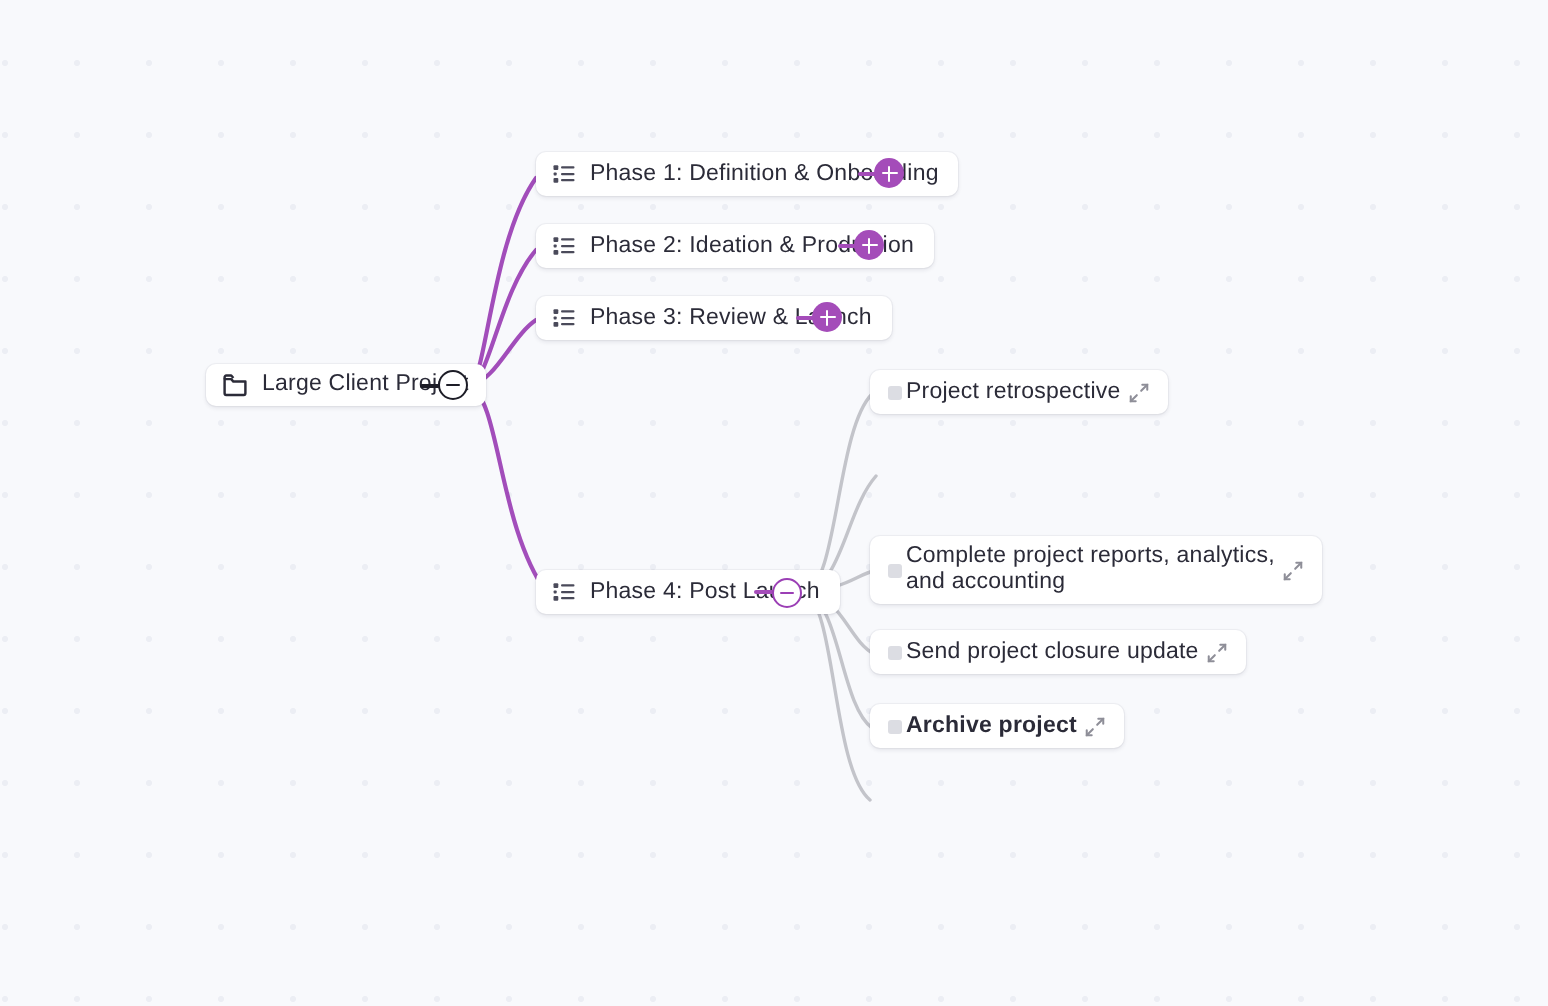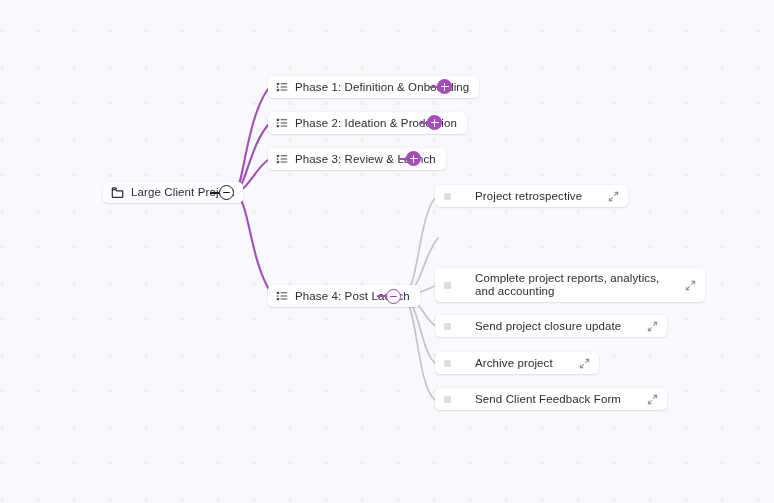--- a/index.html
+++ b/index.html
@@ -66,21 +66,21 @@
   
   .node-phase {
     height: 22px;
     padding: 0 10px 0 8px;
     gap: 7px;
   }
 
   
   .node-leaf {
     padding: 0 9px 0 9px;
-    gap: 24px;
+    gap: 2px;
     min-height: 22px;
   }
   .node-leaf.single { height: 22px; }
   .node-leaf.double { height: 34px; }
   .node-leaf .label { flex: 1 1 auto; }
 
   
   .icon { flex: 0 0 auto; display: block; }
 
   .folder-icon { width: 13px; height: 13px; }
@@ -301,39 +301,27 @@
     <svg class="expand-icon" viewBox="0 0 16 16">
       <g stroke="#4a4a5a" stroke-width="1.5" stroke-linecap="round" fill="none">
         <path d="M9.6 6.4 L14 2"></path>
         <path d="M10.4 2 L14 2 L14 5.6"></path>
         <path d="M6.4 9.6 L2 14"></path>
         <path d="M2 10.4 L2 14 L5.6 14"></path>
       </g>
     </svg>
   </div>
 
-  <div class="node node-leaf single" style="left:435px; top:352px;">
+  <div class="node node-leaf single" style="left:435px; top:352px;font-weight:bold;">
     <span class="sq-icon"></span>
     <span class="label">Archive project</span>
     <svg class="expand-icon" viewBox="0 0 16 16">
       <g stroke="#4a4a5a" stroke-width="1.5" stroke-linecap="round" fill="none">
         <path d="M9.6 6.4 L14 2"></path>
         <path d="M10.4 2 L14 2 L14 5.6"></path>
         <path d="M6.4 9.6 L2 14"></path>
         <path d="M2 10.4 L2 14 L5.6 14"></path>
       </g>
     </svg>
   </div>
 
-  <div class="node node-leaf single" style="left:435px; top:388px;">
-    <span class="sq-icon"></span>
-    <span class="label">Send Client Feedback Form</span>
-    <svg class="expand-icon" viewBox="0 0 16 16">
-      <g stroke="#4a4a5a" stroke-width="1.5" stroke-linecap="round" fill="none">
-        <path d="M9.6 6.4 L14 2"></path>
-        <path d="M10.4 2 L14 2 L14 5.6"></path>
-        <path d="M6.4 9.6 L2 14"></path>
-        <path d="M2 10.4 L2 14 L5.6 14"></path>
-      </g>
-    </svg>
-  </div>
 
 </div>
 
 </body></html>

